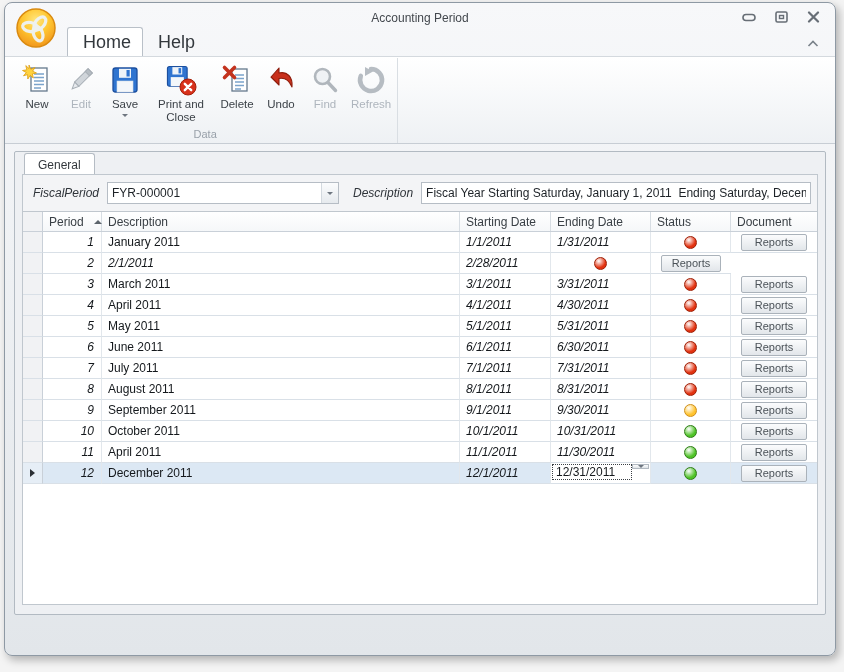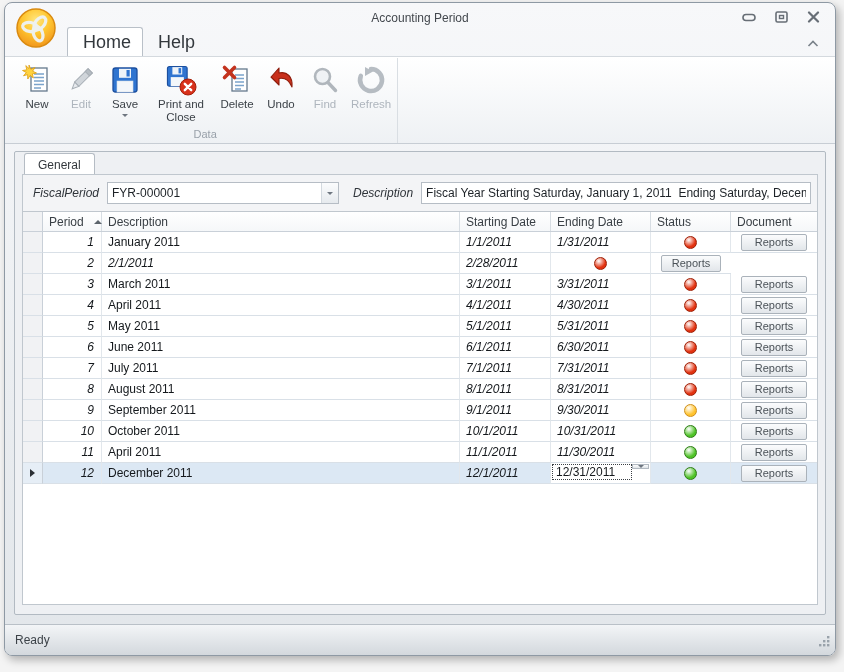--- a/index.html
+++ b/index.html
@@ -532,29 +532,14 @@
     <div class="g-cell c-doc" style="border-right:none">
       <button class="reports-btn">Reports</button>
     </div>
   </div>
 </div>
       </div>
 
     </div>
   </div>
 
-  <div class="statusbar">
-    <span>Ready</span>
-    <span class="resize-grip">
-      <svg width="13" height="13" viewBox="0 0 13 13">
-        <g fill="#99a2ab">
-          <rect x="9" y="1" width="2.4" height="2.4"></rect>
-          <rect x="9" y="5" width="2.4" height="2.4"></rect>
-            <rect x="5" y="5" width="2.4" height="2.4"></rect>
-          <rect x="9" y="9" width="2.4" height="2.4"></rect>
-            <rect x="5" y="9" width="2.4" height="2.4"></rect>
-            <rect x="1" y="9" width="2.4" height="2.4"></rect>
-        </g>
-      </svg>
-    </span>
-  </div>
 
 </div>
 
 </body></html>

